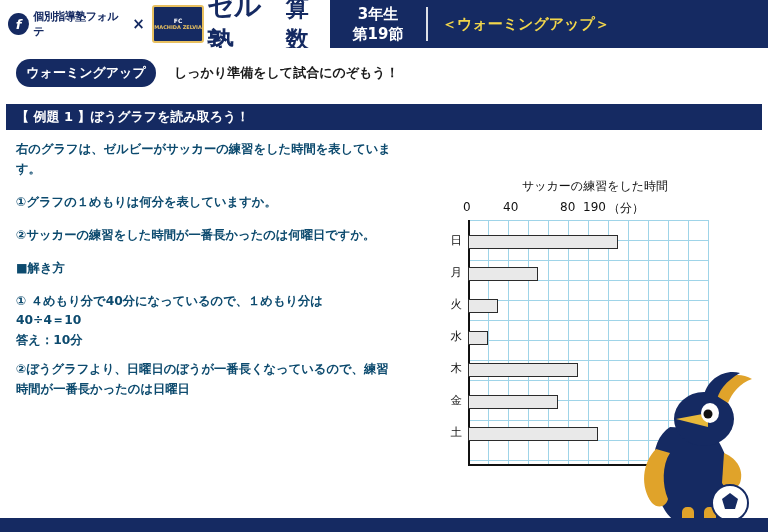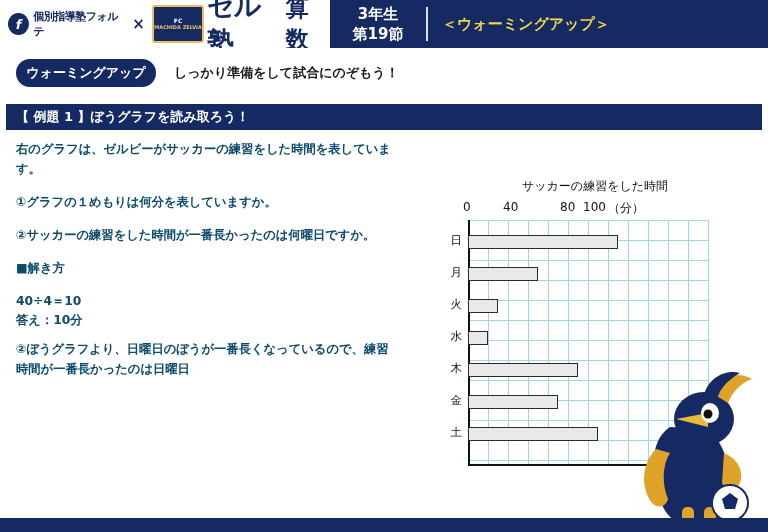--- a/index.html
+++ b/index.html
@@ -183,32 +183,33 @@
   <div class="warm-text">しっかり準備をして試合にのぞもう！</div>
 </div>
 
 <div class="rei-bar">【 例題 1 】ぼうグラフを読み取ろう！</div>
 
 <div class="left-col">
   <p>右のグラフは、ゼルビーがサッカーの練習をした時間を表しています。</p>
   <p>①グラフの１めもりは何分を表していますか。</p>
   <p>②サッカーの練習をした時間が一番長かったのは何曜日ですか。</p>
   <p class="sol-head">■解き方</p>
+  <p class="tight" style="margin-bottom:0">① ４めもり分で40分になっているので、１めもり分は</p>
   <p class="tight" style="margin-bottom:0">40÷4＝10</p>
   <p class="tight">答え：10分</p>
   <p>②ぼうグラフより、日曜日のぼうが一番長くなっているので、練習時間が一番長かったのは日曜日</p>
 </div>
 
 <div class="chart-wrap">
   <div class="chart-title">サッカーの練習をした時間</div>
   <div class="axis-labels" id="xticks">
       <span style="left: 35px; top: 0px;">0</span>
       <span style="left: 75px; top: 0px;">40</span>
       <span style="left: 132px; top: 0px;">80</span>
-      <span style="left: 155px; top: 0px;">100</span>
+      <span style="left: 155px; top: 0px;">190</span>
       <span style="left: 180px; top: 0px;">（分）</span>
     </div>
   <div class="plot">
     <div class="grid">
       <div class="grid-bg"></div>
       <div class="axis-y"></div>
       <div class="axis-x"></div>
       <div id="bars">
           <div class="row" style="left: 40px; top: 12px; width: 240px;">
             <div class="lbl">日</div>

